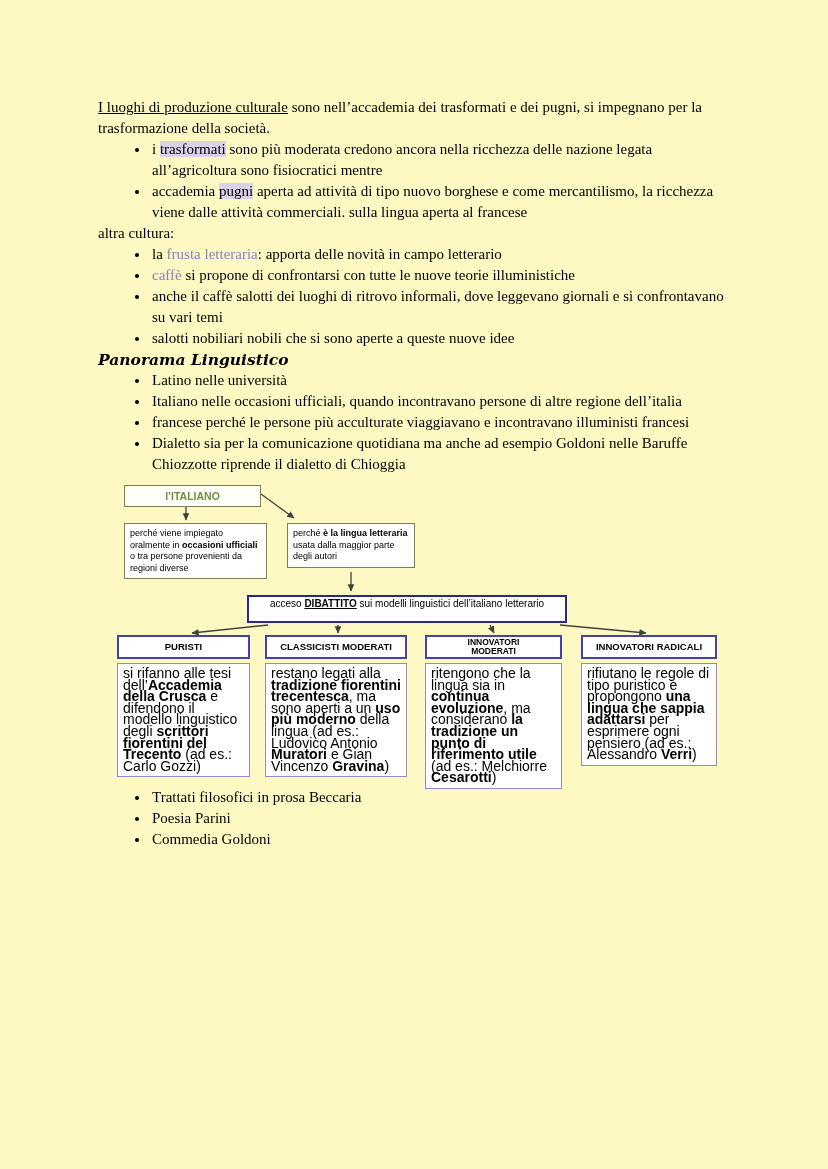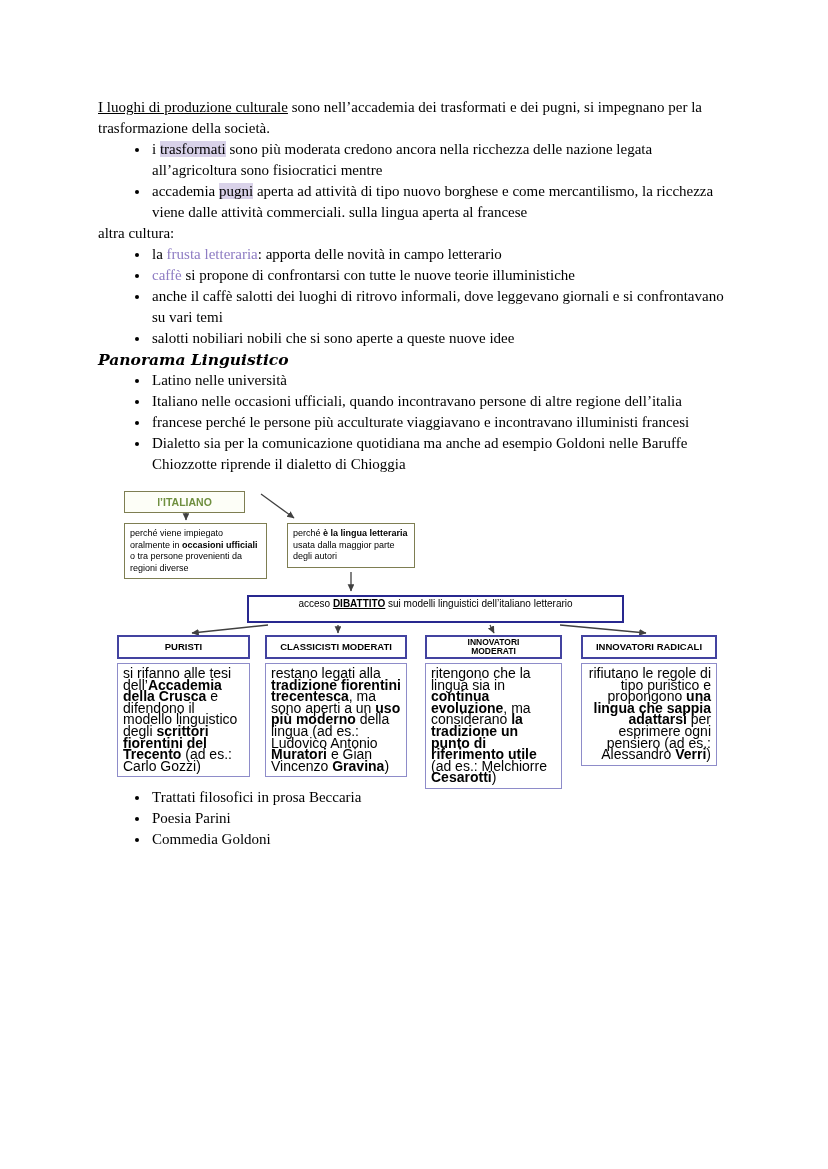--- a/index.html
+++ b/index.html
@@ -1,19 +1,19 @@
 <!DOCTYPE html>
 <html style="--highlight: #d9d2e9; --accent: #8e7cc3; --green-text: #6f8f3f; --green-border: #7e7e52; --navy-border: #28288f; --purple-border-dark: #4343a0; --purple-border-light: #8e8cc9;"><head>
 <meta charset="utf-8">
 <style>
   * { margin: 0; padding: 0; box-sizing: border-box; }
   html, body { background: #e9e9e9; }
   .page {
     width: 828px; height: 1169px;
-    background: #ffffff;
+    background: #fef9c3;
     position: relative;
     margin: 0 auto;
     font-family: "Liberation Serif", serif;
     font-size: 15px;
     line-height: 21px;
     color: #000;
     overflow: hidden;
   }
   .content { position: absolute; left: 98px; top: 97px; width: 633px; }
   p.para { margin: 0; }
@@ -36,37 +36,37 @@
   
   .diagram {
     position: relative;
     height: 284px;
     margin-top: 4px;
     font-family: "Liberation Sans", sans-serif;
   }
   .diagram svg.arrows { position: absolute; left: 0; top: 0; pointer-events: none; }
   .dbox { position: absolute; background: #fff; }
   .root-box {
-    left: 26px; top: 12px; width: 121px; height: 22px;
+    left: 26px; top: 6px; width: 137px; height: 22px;
     border: 1px solid var(--green-border, #7e7e52);
     background: #fdfef7;
     color: var(--green-text, #6f8f3f);
     font-weight: bold; font-size: 10.5px;
     display: flex; align-items: center; justify-content: center;
   }
   .reason-box {
     top: 44px;
     border: 1px solid var(--green-border, #7e7e52);
     font-size: 9px; line-height: 11.6px;
     padding: 4px 5px;
   }
   .reason-left  { left: 26px;  width: 143px; }
   .reason-right { left: 189px; width: 128px; }
   .debate-box {
-    left: 149px; top: 116px; width: 377px; height: 28px;
+    left: 149px; top: 116px; width: 320px; height: 28px;
     border: 2px solid var(--navy-border, #28288f);
     font-size: 10px; line-height: 12px;
     text-align: center; padding: 1px 18px 0 18px;
   }
   .header-box {
     top: 156px; height: 24px;
     border: 2px solid var(--purple-border-dark, #4343a0);
     font-weight: bold; font-size: 9.5px; line-height: 9.5px;
     display: flex; align-items: center; justify-content: center;
     text-align: center;
@@ -74,21 +74,21 @@
   .header-box.col3 { font-size: 8.5px; line-height: 9px; padding: 0 28px; }
   .desc-box {
     top: 184px;
     border: 1px solid var(--purple-border-light, #8e8cc9);
     font-size: 14px; line-height: 11.6px;
     padding: 4px 5px;
   }
   .col1 { left: 19px;  width: 133px; }
   .col2 { left: 167px; width: 142px; }
   .col3 { left: 327px; width: 137px; }
-  .col4 { left: 483px; width: 136px; text-align: right; }
+  .col4 { left: 483px; width: 136px; }
 
   ul.outro { margin-top: 24px; }
 </style>
 </head>
 <body>
 
 <div class="page">
   <div class="content">
 
     <p class="para"><span class="seg-u">I luoghi di produzione culturale</span><span> sono nell’accademia dei trasformati e dei pugni, si impegnano per la trasformazione della società.</span></p>

